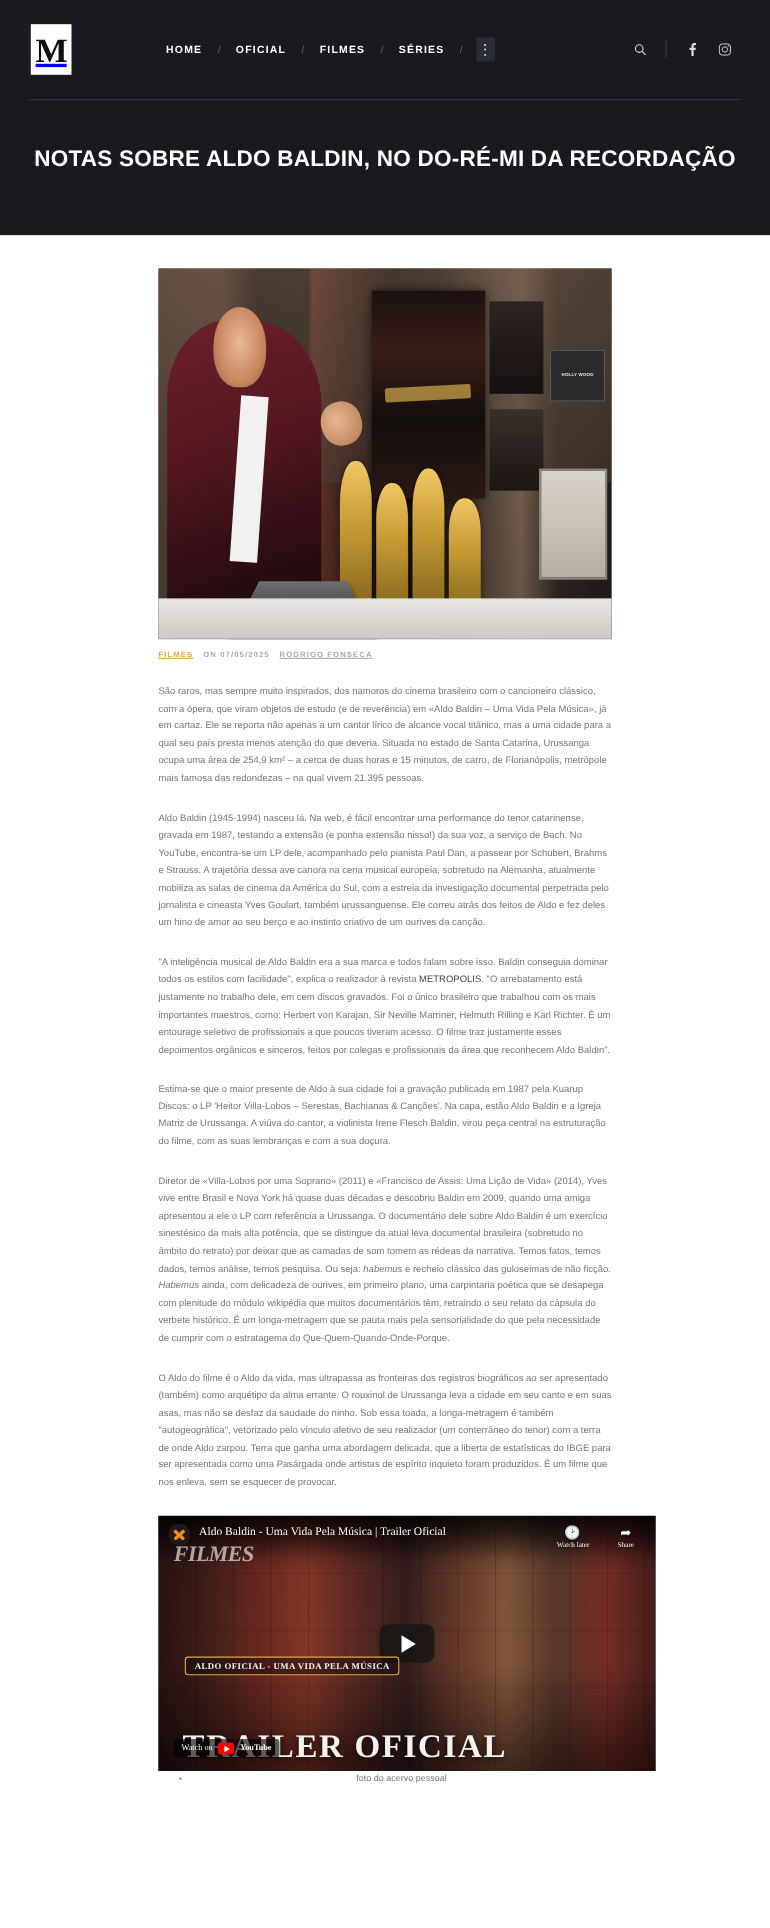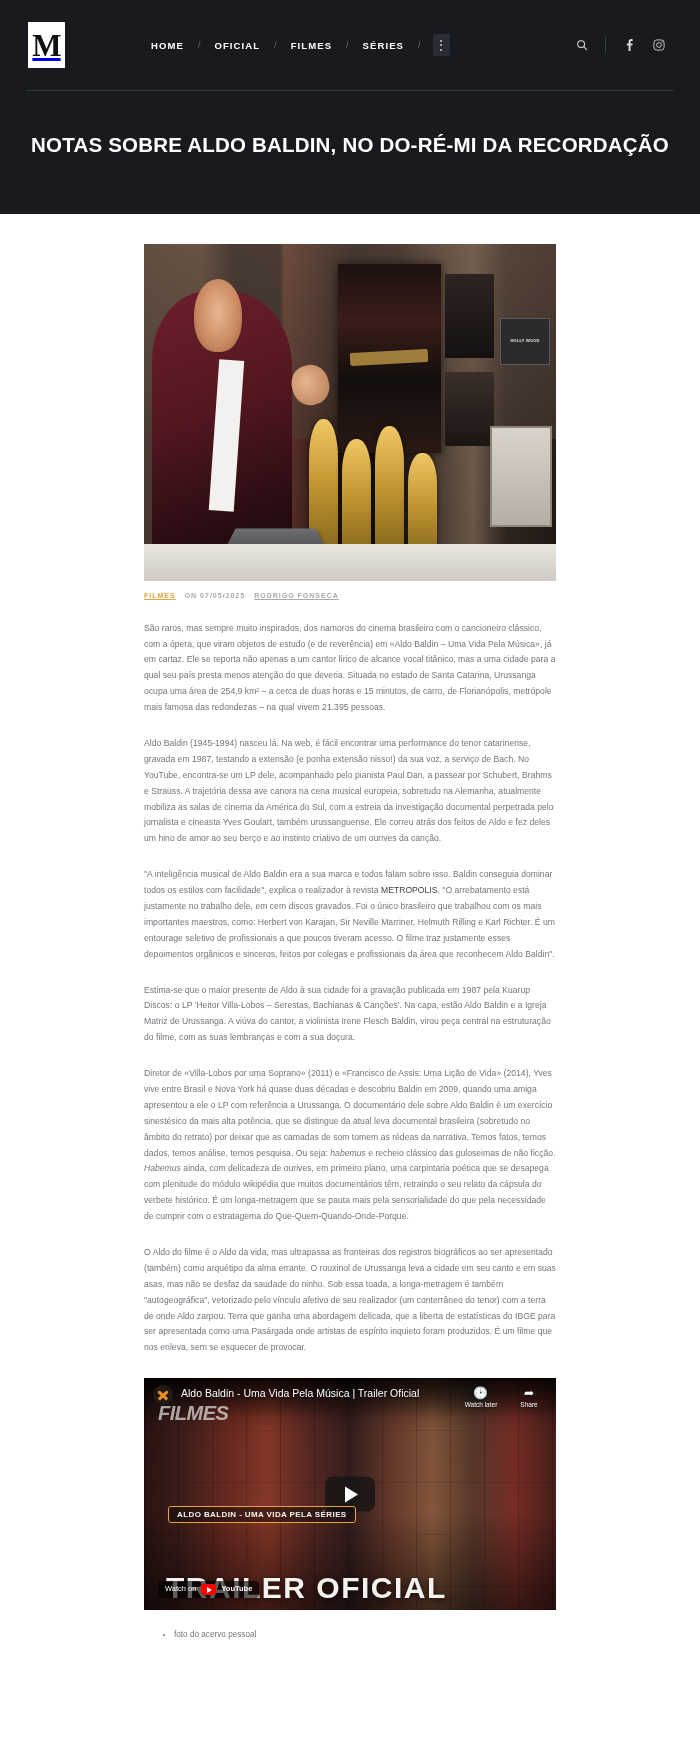--- a/index.html
+++ b/index.html
@@ -265,25 +265,26 @@
     text-align: left;
     letter-spacing: 0.02px;
   }
   .article p:first-of-type { margin-top: 22px; }
   .article b, .article strong { color: #3f4248; font-weight: normal; }
   .article i, .article em { font-style: italic; }
 
   
   .video {
     position: relative;
-    width: 412px;
+    width: 452px;
     height: 232px;
     margin-top: 22px;
     overflow: hidden;
     background: #0c4a6e;
+    font-family: Liberation Serif, serif;
   }
   .video-bg {
     position: absolute; inset: 0;
     background:
       linear-gradient(180deg, rgba(0,0,0,.55) 0%, rgba(0,0,0,.08) 22%, rgba(0,0,0,.05) 58%, rgba(0,0,0,.55) 100%),
       linear-gradient(90deg,
         #2a1412 0%, #43201b 10%, #6d2a22 20%,
         #8c3a2a 30%, #5d2a24 40%, #37201f 50%,
         #6b3b2c 60%, #8a5a3e 70%, #5c3a2c 80%,
         #7d2f28 90%, #4a1f1c 100%);
@@ -379,23 +380,23 @@
   .watch-on .yt-logo .t {
     width: 0; height: 0;
     border-left: 5px solid #fff;
     border-top: 3px solid transparent;
     border-bottom: 3px solid transparent;
     margin-left: 1px;
   }
   .watch-on .brand { color: #fff; font-size: 7.5px; font-weight: bold; }
 
   .caption-list {
-    margin-top: 18px;
     padding-left: 30px;
     list-style: disc;
+    text-align: center;
   }
   .caption-list li {
     font-size: 8.2px;
     color: #72757c;
     line-height: 1.7;
   }
 </style>
 </head>
 <body>
 
@@ -515,21 +516,21 @@
           </div>
         </div>
       </div>
 
       <div class="velox">FILMES</div>
 
       <div class="yt-play">
         <div class="tri"></div>
       </div>
 
-      <div class="trailer-badge">ALDO BALDIN - UMA VIDA PELA SÉRIES</div>
+      <div class="trailer-badge">ALDO OFICIAL - UMA VIDA PELA MÚSICA</div>
       <div class="trailer-big">TRAILER OFICIAL</div>
 
       <div class="watch-on">
         <span class="txt">Watch on</span>
         <span class="yt-logo">
             <span class="t"></span>
           </span>
         <span class="brand">YouTube</span>
       </div>
     </div>

